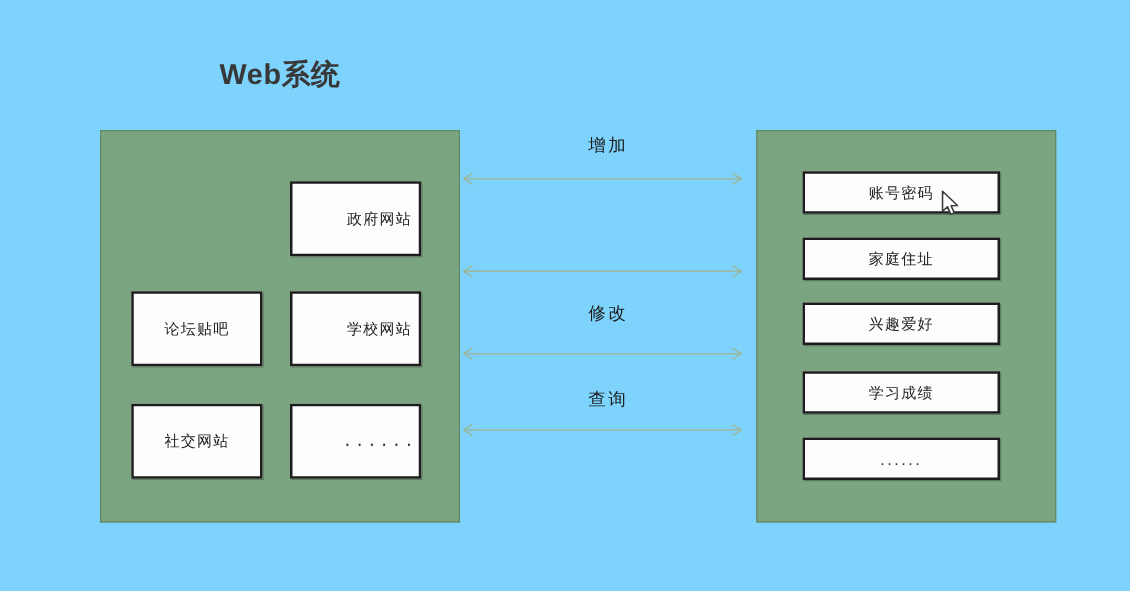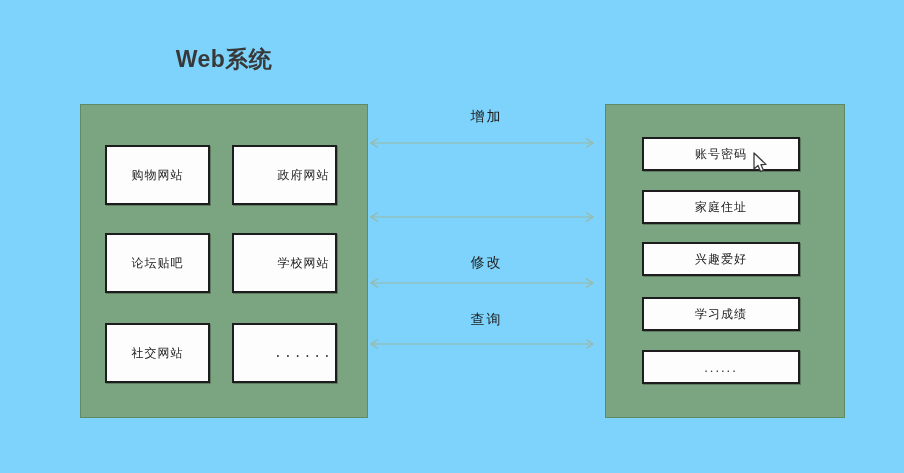--- a/index.html
+++ b/index.html
@@ -87,21 +87,21 @@
     left: 368px;
     width: 237px;
     text-align: center;
     font-size: 14px;
     color: #1c1c1c;
     letter-spacing: 2px;
     white-space: nowrap;
   }
   #label-add    { top: 108px; }
   #label-delete { top: 175px; }
-  #label-update { top: 242px; margin-top: 12px; }
+  #label-update { top: 242px; }
   #label-query  { top: 311px; }
 
   .flow-arrow {
     position: absolute;
     left: 368px;
     width: 228px;
     height: 12px;
   }
   #arrow-add    { top: 137px; }
   #arrow-delete { top: 211px; }
@@ -122,21 +122,20 @@
 </head>
 <body>
 
 <div class="canvas">
 
   <div class="panel-title" id="title-left">Web系统</div>
 
 
   <div class="group-panel" id="panel-left"></div>
 
-  <div class="item-box left-box lc1 lr1">购物网站</div>
   <div class="item-box left-box lc2 lr1">政府网站</div>
   <div class="item-box left-box lc1 lr2">论坛贴吧</div>
   <div class="item-box left-box lc2 lr2">学校网站</div>
   <div class="item-box left-box lc1 lr3">社交网站</div>
   <div class="item-box left-box lc2 lr3 dots">......</div>
 
   <div class="group-panel" id="panel-right"></div>
 
   <div class="item-box right-box rr1">账号密码</div>
   <div class="item-box right-box rr2">家庭住址</div>

